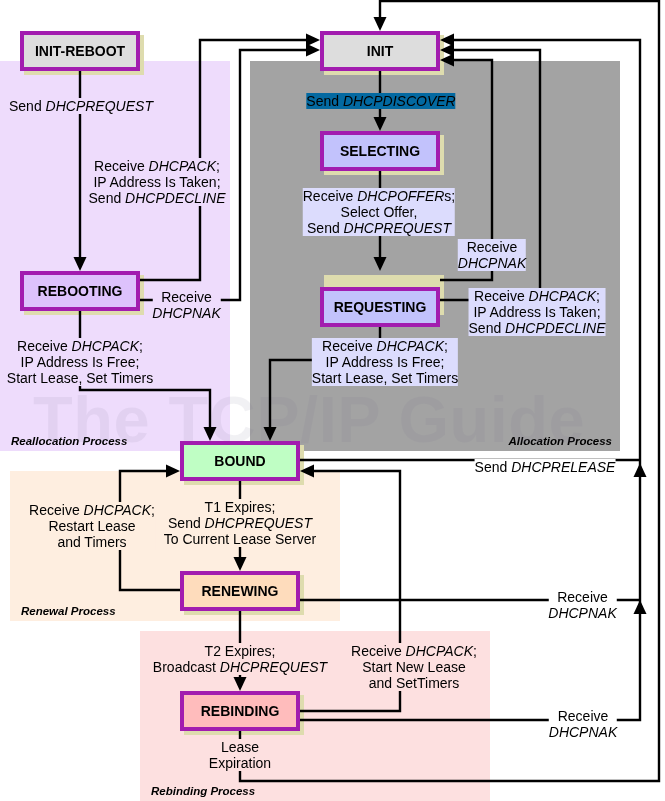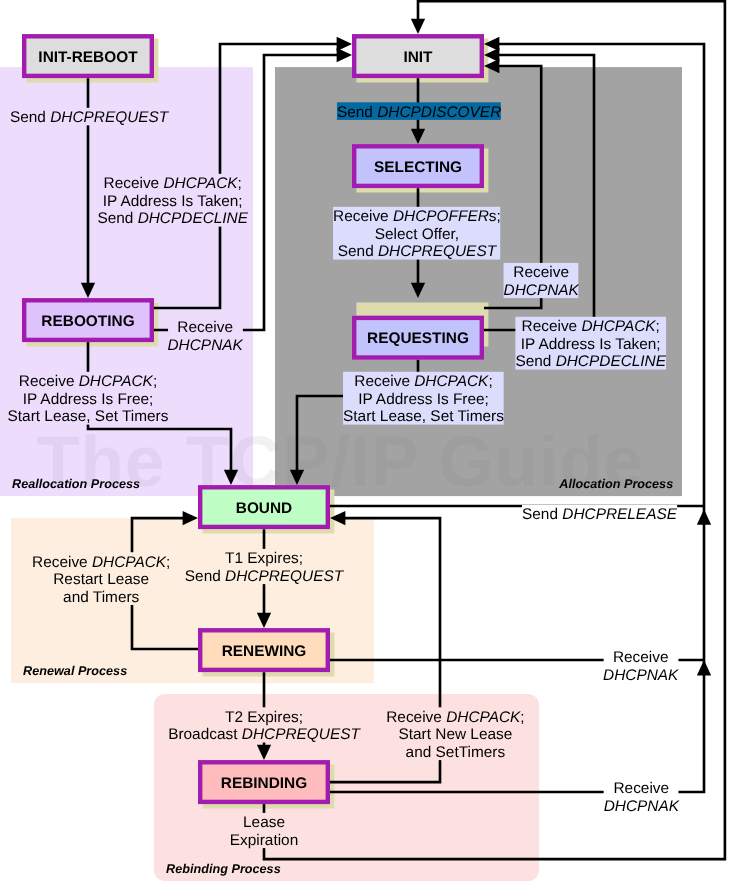--- a/index.html
+++ b/index.html
@@ -26,21 +26,21 @@
   <div id="regions">
       <div class="region" style="left: 0px; top: 61px; width: 230px; height: 390px; background: rgb(238, 220, 252);">
         <div class="region-label" style="left: 11px;">Reallocation Process</div>
       </div>
       <div class="region" style="left: 250px; top: 61px; width: 370px; height: 390px; background: #a3a3a3;">
         <div class="region-label" style="right: 8px;">Allocation Process</div>
       </div>
       <div class="region" style="left: 10px; top: 471px; width: 330px; height: 150px; background: rgb(254, 238, 224);">
         <div class="region-label" style="left: 11px;">Renewal Process</div>
       </div>
-      <div class="region" style="left: 140px; top: 631px; width: 350px; height: 170px; background: rgb(253, 224, 224); border-radius: 10px;">
+      <div class="region" style="left: 140px; top: 631px; width: 350px; height: 170px; background: rgb(253, 224, 224);">
         <div class="region-label" style="left: 11px;">Rebinding Process</div>
       </div>
     </div>
   <div id="watermark">The TCP/IP Guide</div>
   <svg id="wires" viewBox="0 0 665 801" xmlns="http://www.w3.org/2000/svg">
       <g id="wire-group">
         <path d="M80,71 L80,265" fill="none" stroke="#000" stroke-width="2.4"></path>
         <path d="M73.5,257 L86.5,257 L80,271 Z" fill="#000"></path>
         <path d="M380,71 L380,125" fill="none" stroke="#000" stroke-width="2.4"></path>
         <path d="M373.5,117 L386.5,117 L380,131 Z" fill="#000"></path>
@@ -120,20 +120,21 @@
         <div><span>Send </span><i>DHCPRELEASE</i></div>
       </div>
       <div class="lbl" style="top: 502px; left: 92px; transform: translateX(-50%); background: rgb(254, 238, 224);">
         <div><span>Receive </span><i>DHCPACK</i><span>;</span></div>
         <div><span>Restart Lease</span></div>
         <div><span>and Timers</span></div>
       </div>
       <div class="lbl" style="top: 499px; left: 240px; transform: translateX(-50%); background: rgb(254, 238, 224);">
         <div><span>T1 Expires;</span></div>
         <div><span>Send </span><i>DHCPREQUEST</i></div>
+        <div><span>To Current Lease Server</span></div>
       </div>
       <div class="lbl" style="top: 589px; left: 582.5px; transform: translateX(-50%); background: rgb(255, 255, 255);">
         <div><span>Receive</span></div>
         <div><i>DHCPNAK</i></div>
       </div>
       <div class="lbl" style="top: 643px; left: 240px; transform: translateX(-50%); background: rgb(253, 224, 224);">
         <div><span>T2 Expires;</span></div>
         <div><span>Broadcast </span><i>DHCPREQUEST</i></div>
       </div>
       <div class="lbl" style="top: 643px; left: 414px; transform: translateX(-50%); background: rgb(253, 224, 224);">

